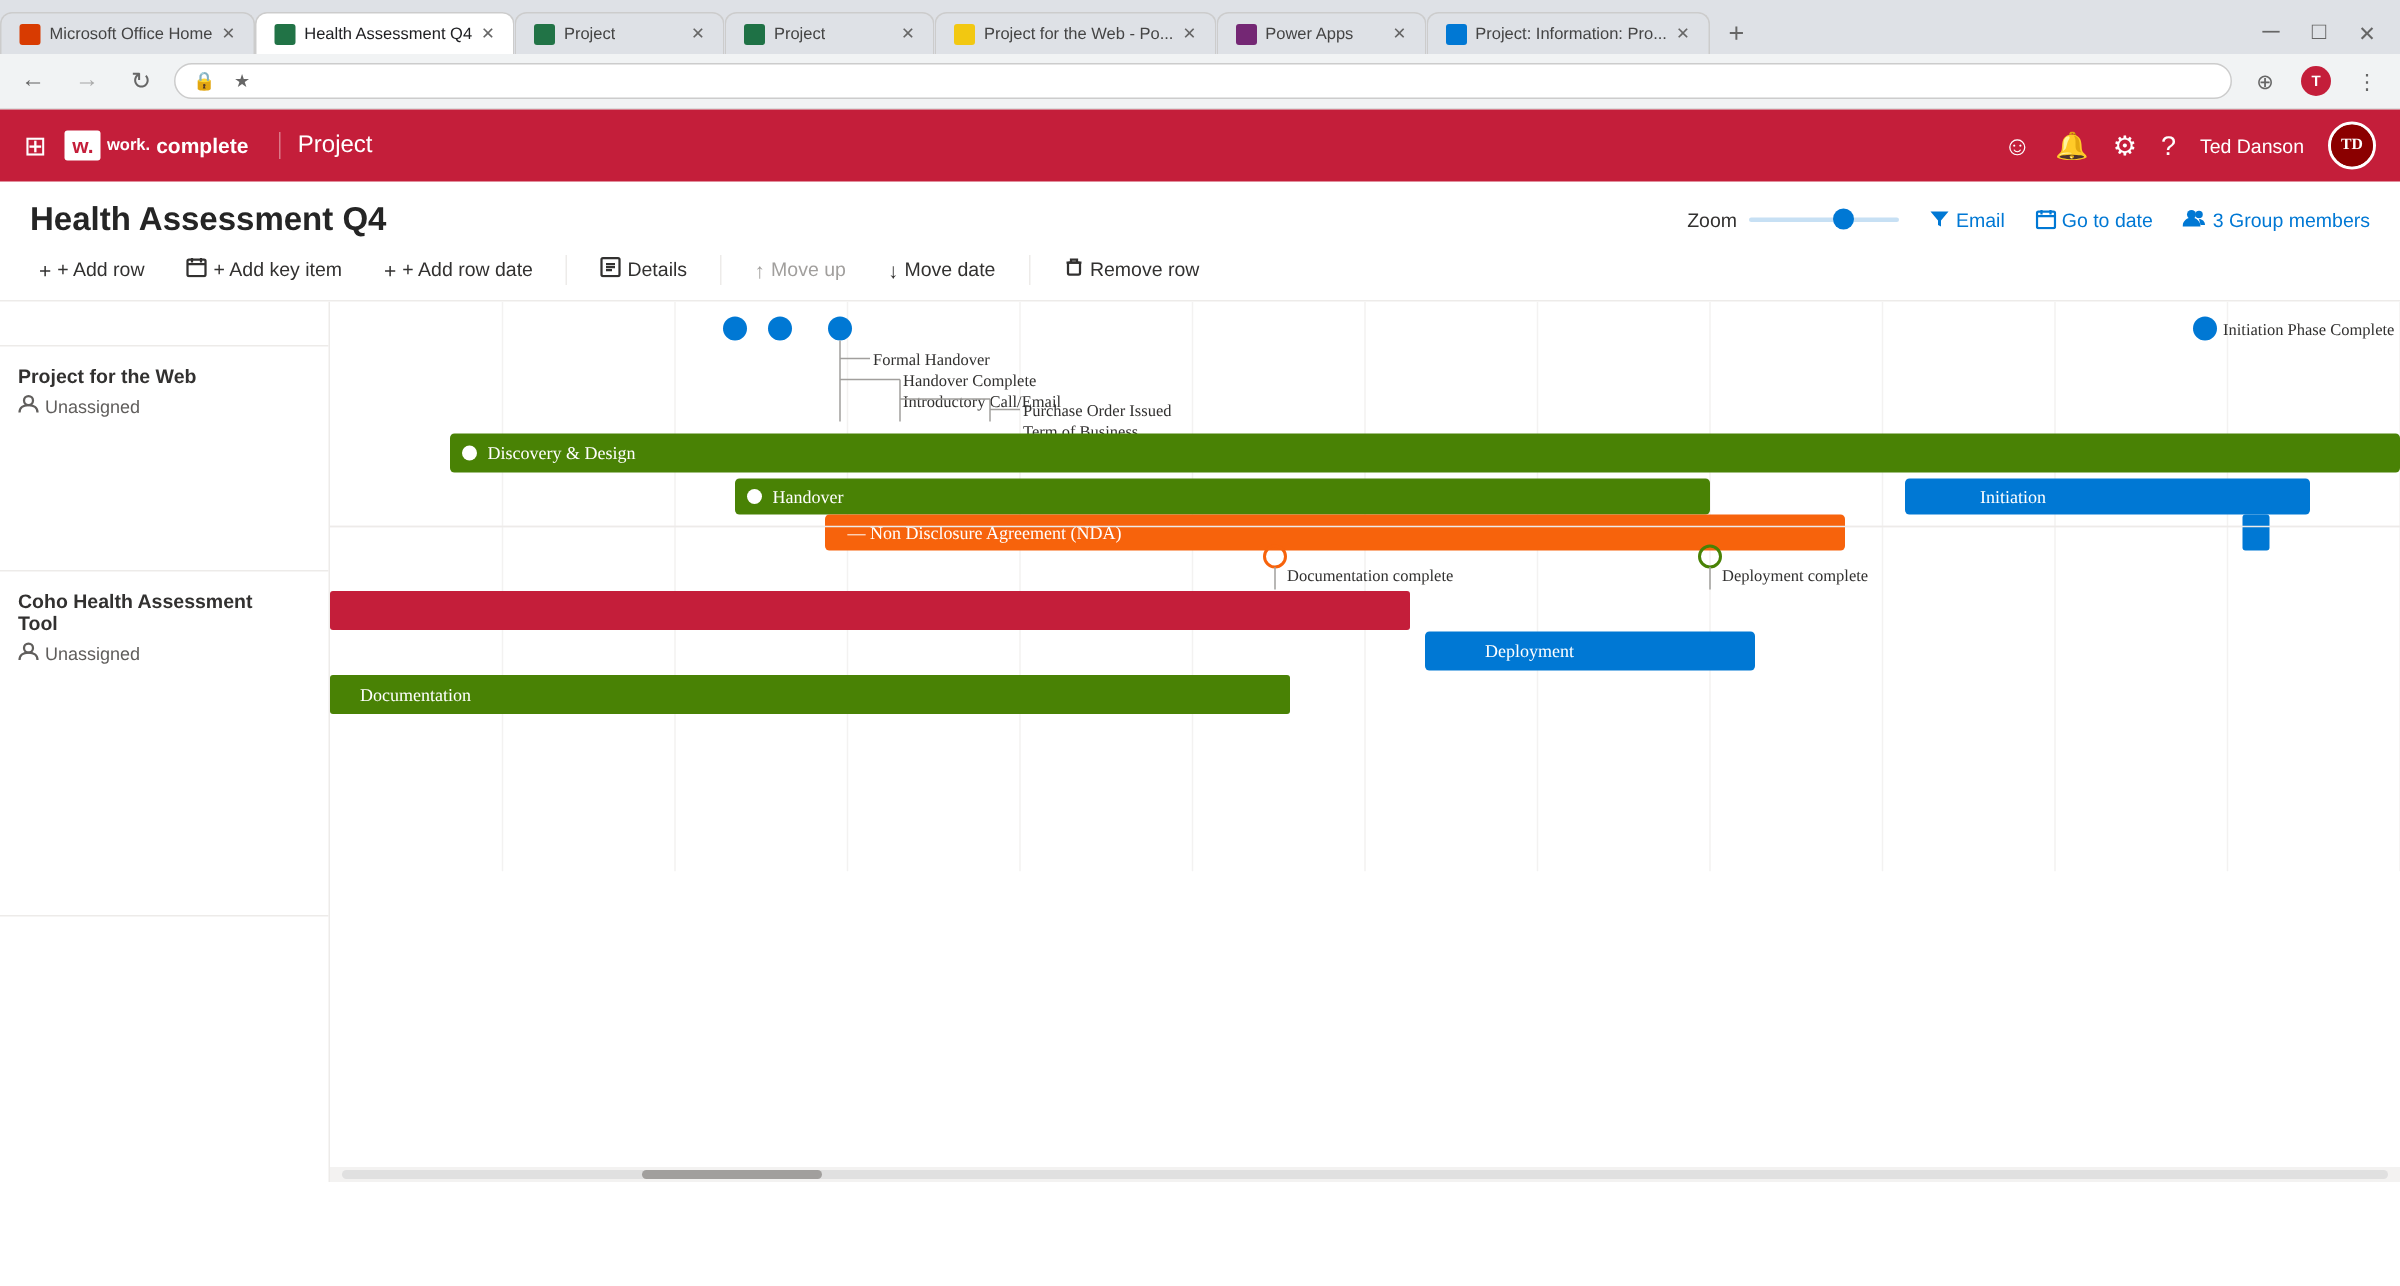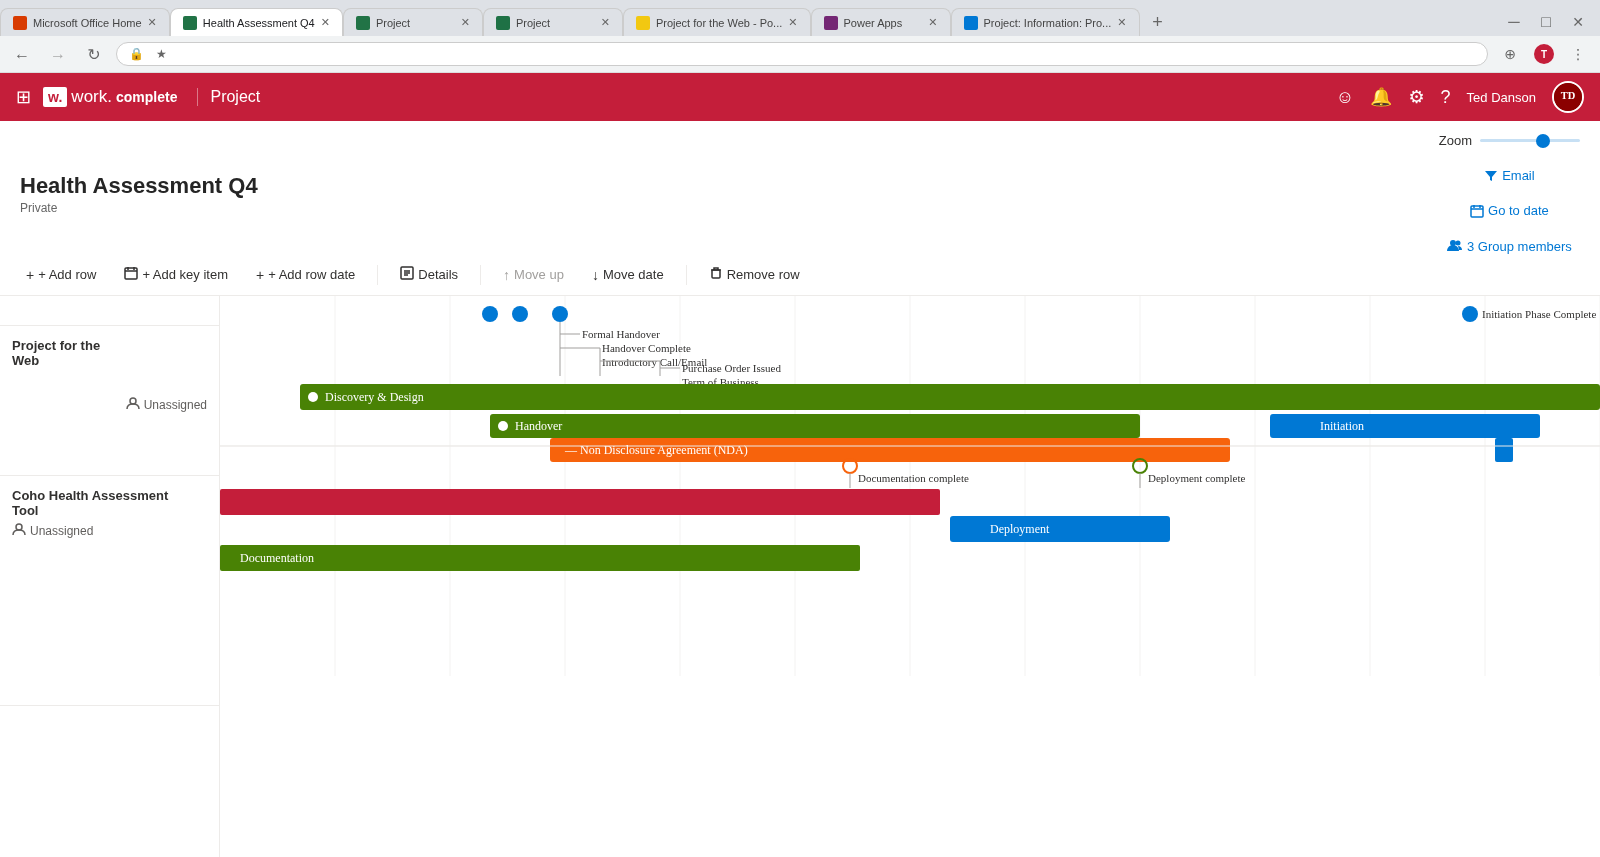--- a/index.html
+++ b/index.html
@@ -18,21 +18,21 @@
     .address-bar { flex: 1; background: #fff; border: 1px solid #ccc; border-radius: 20px; padding: 4px 12px; font-size: 12px; color: #333; display: flex; align-items: center; }
     .address-bar-url { flex: 1; font-size: 12px; color: #444; }
     .toolbar-icons { display: flex; gap: 6px; align-items: center; }
     .toolbar-icon-btn { background: none; border: none; font-size: 14px; color: #666; cursor: pointer; width: 28px; height: 28px; border-radius: 50%; display: flex; align-items: center; justify-content: center; }
 
     
     .app-header { background: #c41e3a; display: flex; align-items: center; padding: 0 16px; height: 48px; gap: 12px; }
     .app-header .waffle { color: #fff; font-size: 18px; cursor: pointer; }
     .app-logo { display: flex; align-items: center; gap: 4px; color: #fff; }
     .app-logo .w-box { background: #fff; color: #c41e3a; font-weight: bold; font-size: 14px; padding: 2px 5px; border-radius: 2px; }
-    .app-logo .work-text { font-size: 17px; font-weight: 400; }
+    .app-logo .work-text { font-size: 11px; font-weight: 700; }
     .app-logo .smarter-text { font-size: 14px; font-weight: 600; }
     .app-name { color: #fff; font-size: 16px; margin-left: 8px; border-left: 1px solid rgba(255,255,255,0.4); padding-left: 12px; }
     .header-spacer { flex: 1; }
     .header-icons { display: flex; align-items: center; gap: 16px; }
     .header-icon { color: #fff; font-size: 18px; cursor: pointer; }
     .user-name { color: #fff; font-size: 13px; cursor: pointer; }
     .user-avatar { width: 32px; height: 32px; border-radius: 50%; background: #8b0000; display: flex; align-items: center; justify-content: center; color: #fff; font-size: 12px; font-weight: bold; cursor: pointer; border: 2px solid #fff; overflow: hidden; }
     .page-title { font-size: 22px; font-weight: 600; color: #252525; }
     .page-subtitle { font-size: 12px; color: #666; margin-top: 2px; }
 
@@ -45,21 +45,21 @@
     .toolbar-separator { width: 1px; height: 20px; background: #edebe9; }
     .zoom-control { display: flex; align-items: center; gap: 8px; font-size: 13px; color: #323130; }
     .zoom-slider { width: 100px; appearance: none; height: 3px; background: #c7e0f4; border-radius: 3px; outline: none; }
     .zoom-slider::-webkit-slider-thumb { appearance: none; width: 14px; height: 14px; border-radius: 50%; background: #0078d4; cursor: pointer; }
     .control-btn { display: flex; align-items: center; gap: 4px; background: none; border: none; cursor: pointer; color: #0078d4; font-size: 13px; }
     .group-members { display: flex; align-items: center; gap: 4px; font-size: 13px; color: #0078d4; cursor: pointer; }
 
     
     .page-header-row { display: flex; align-items: center; padding: 12px 20px 0 20px; }
     .page-header-left { flex: 1; }
-    .page-header-right { display: flex; align-items: center; gap: 20px; flex-direction: column; }
+    .page-header-right { display: flex; align-items: center; gap: 20px; }
 
     
     .timeline-container { display: flex; height: calc(100vh - 260px); overflow: hidden; }
     .row-labels { width: 220px; flex-shrink: 0; border-right: 1px solid #edebe9; }
     .row-label { border-bottom: 1px solid #edebe9; padding: 8px 12px; }
     .row-label .project-name { font-size: 13px; font-weight: 600; color: #323130; }
     .row-label .assignee { display: flex; align-items: center; gap: 4px; color: #605e5c; font-size: 12px; margin-top: 4px; }
 
     .timeline-area { flex: 1; overflow: hidden; position: relative; }
     .timeline-header { display: flex; border-bottom: 1px solid #edebe9; height: 30px; background: #fff; }
@@ -155,21 +155,20 @@
           <circle cx="16" cy="16" r="16" fill="#8b0000"></circle>
           <text x="50%" y="55%" text-anchor="middle" fill="white" font-size="12" font-family="Segoe UI" font-weight="600" dy=".1em">TD</text>
         </svg>
     </div>
   </div>
 </div>
 
 <div class="page-header-row">
   <div class="page-header-left">
     <h1 class="page-title">Health Assessment Q4</h1>
-    <div class="page-subtitle">Private</div>
   </div>
   <div class="page-header-right">
     <div class="zoom-control">
       <span>Zoom</span>
       <input type="range" class="zoom-slider" min="0" max="100" value="65" style="">
     </div>
     <button class="control-btn">
       <svg width="14" height="14" viewBox="0 0 14 14" fill="#0078d4">
           <path d="M1 2h12l-5 6v4l-2-1V8L1 2z"></path>
         </svg>
@@ -248,21 +247,21 @@
     </span>
     <span>Remove row</span>
   </button>
 </div>
 
 <div class="timeline-container" style="height: calc(100vh - 270px);">
 
   <div class="row-labels">
     <div style="height:30px;border-bottom:1px solid #edebe9;"></div>
 
-    <div class="row-label" style="height:150px;display:flex;flex-direction:row;justify-content:flex-start;padding-top:12px;">
+    <div class="row-label" style="height:150px;display:flex;flex-direction:column;justify-content:flex-start;padding-top:12px;">
       <div class="project-name">Project for the Web</div>
       <div class="assignee">
         <span>
           <svg width="14" height="14" viewBox="0 0 14 14" fill="none" stroke="#605e5c" stroke-width="1.5">
               <circle cx="7" cy="5" r="3"></circle>
               <path d="M1 13c0-3.3 2.7-5 6-5s6 1.7 6 5"></path>
             </svg>
         </span>
         <span>Unassigned</span>
       </div>

